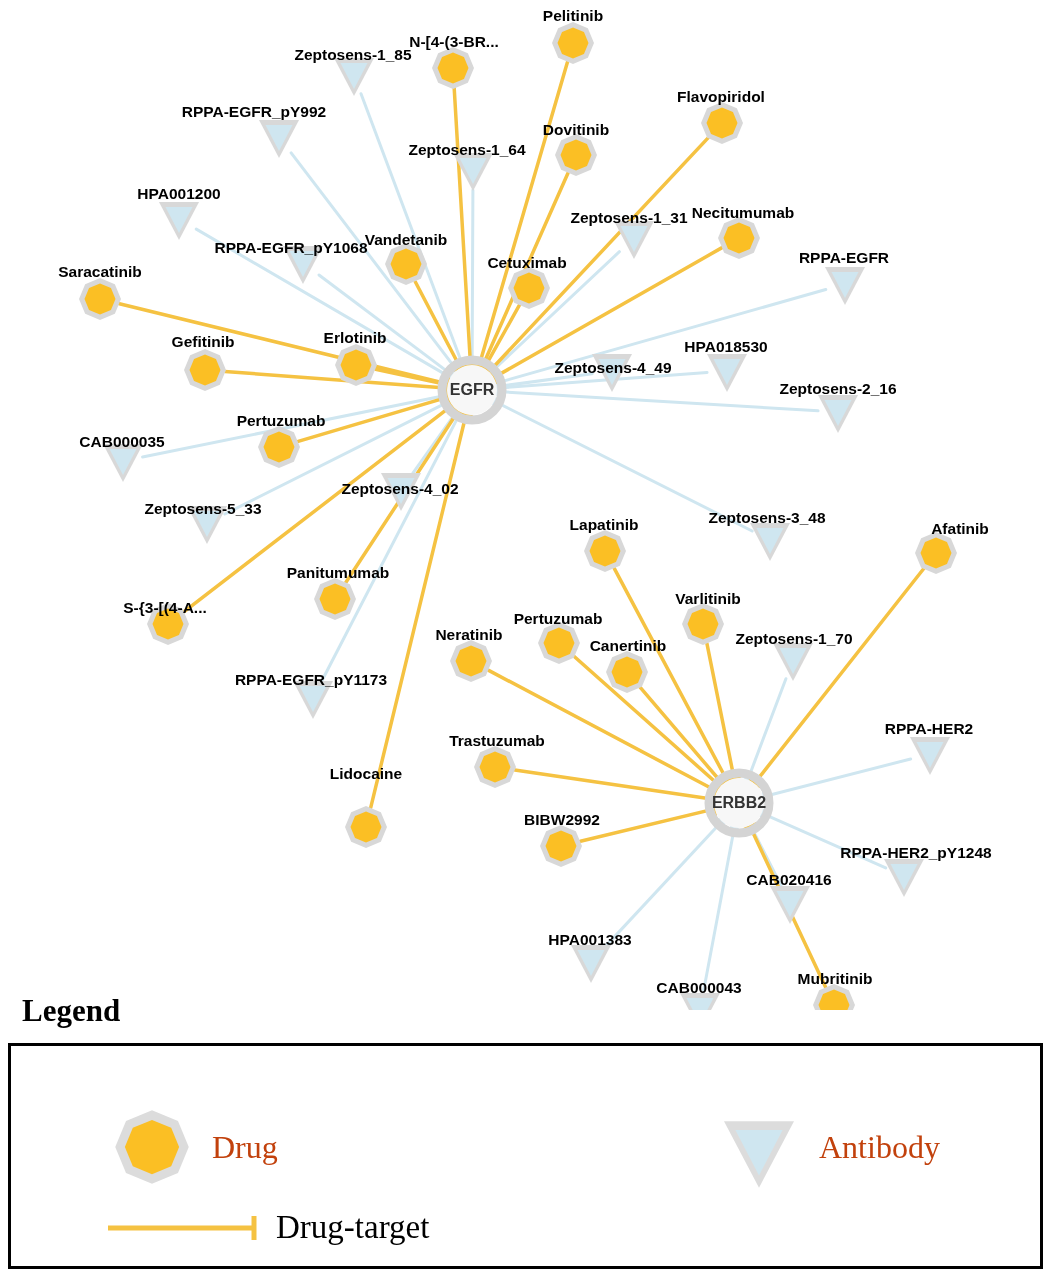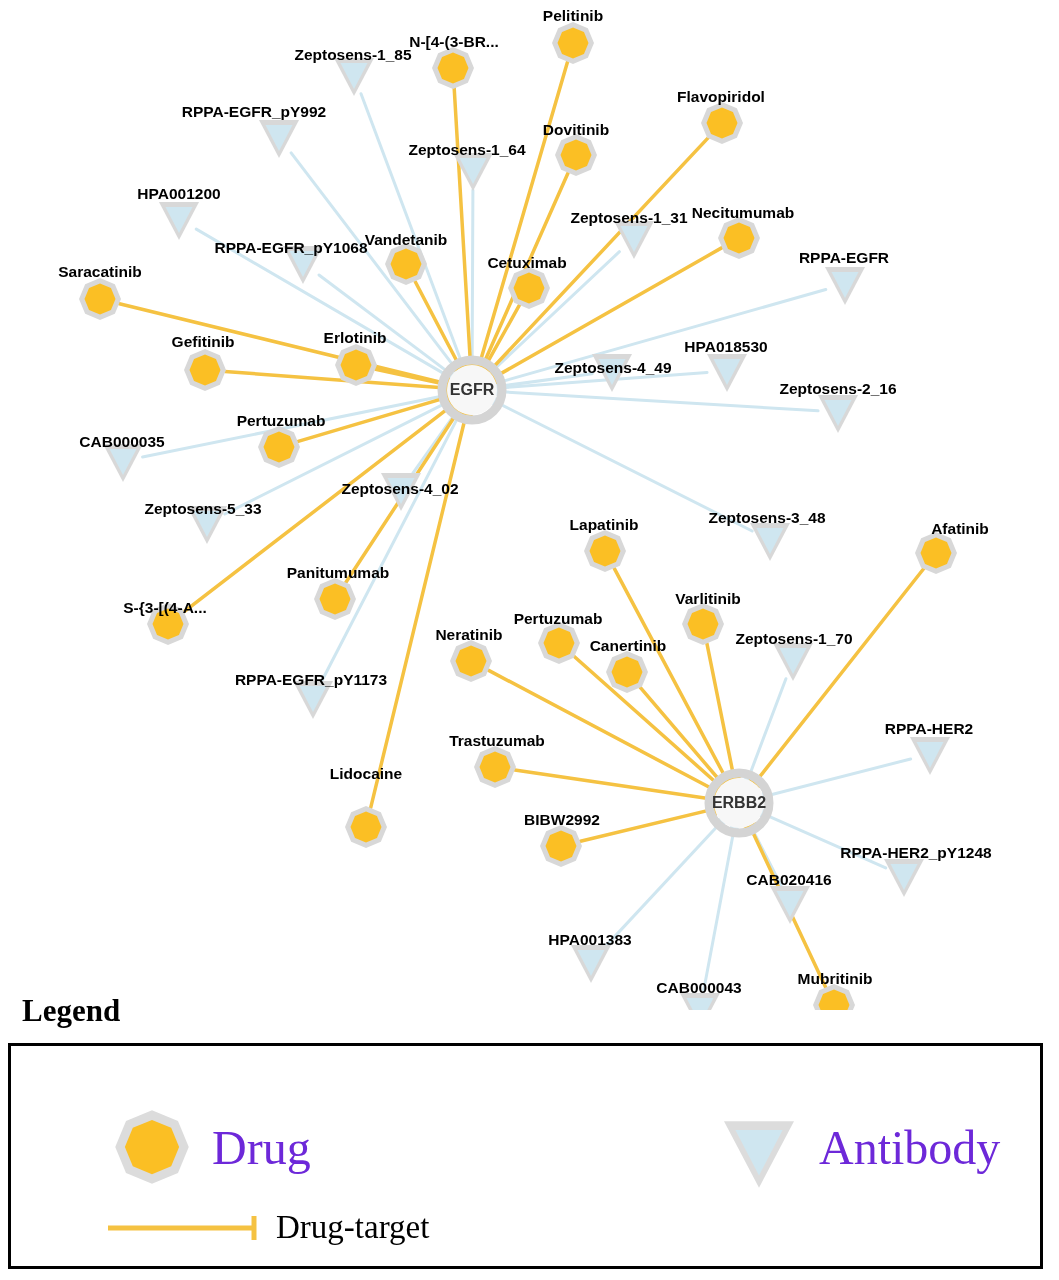--- a/index.html
+++ b/index.html
@@ -59,22 +59,22 @@
     background: #fff;
     box-sizing: border-box;
   }
   .legend-item {
     position: absolute;
     display: flex;
     align-items: center;
   }
   .legend-text {
     font-family: "Liberation Serif", serif;
-    font-size: 48px;
-    color: #6d28d9;
+    font-size: 32px;
+    color: #c2410c;
     margin-left: 14px;
     white-space: nowrap;
     text-align: right;
   }
   .legend-text-sm {
     font-family: "Liberation Serif", serif;
     font-size: 33px;
     color: #000;
     margin-left: 10px;
     white-space: nowrap;

